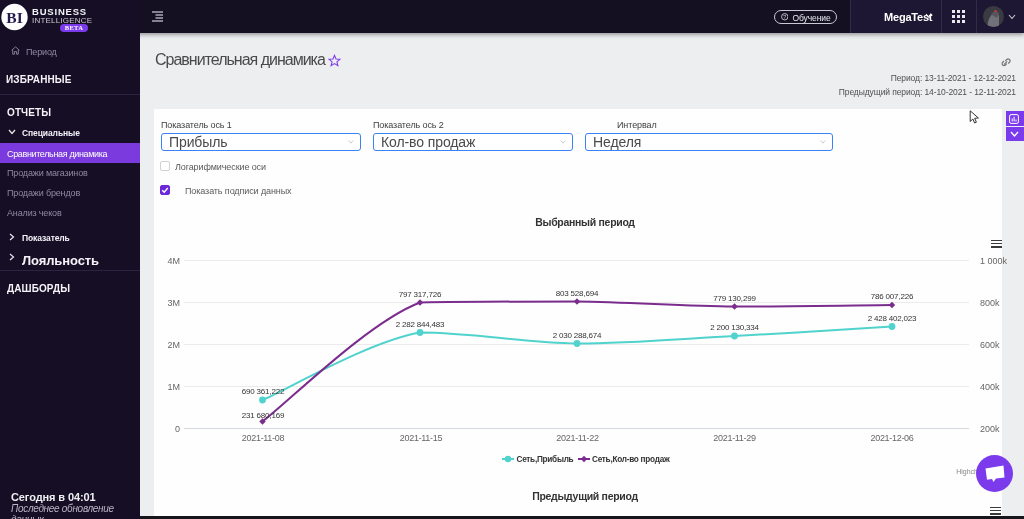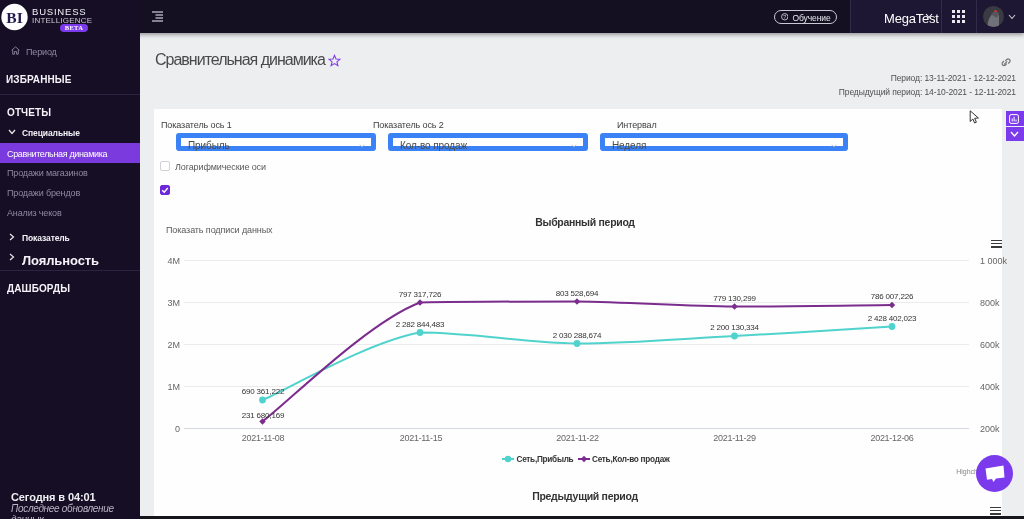--- a/index.html
+++ b/index.html
@@ -8,21 +8,21 @@
 #topbar { position:absolute; left:0; top:0; width:1024px; height:33px; background:#141022; box-shadow:0 2px 4px rgba(0,0,0,0.35); z-index:5; }
 #topbar .seg { position:absolute; top:0; height:33px; background:#1d1733; }
 .vsep { position:absolute; top:0; width:1px; height:33px; background:#322c4a; }
 #sidebar { position:absolute; left:0; top:0; width:140px; height:519px; background:#150e25; z-index:6; }
 .sb-item { position:absolute; left:0; width:140px; color:#9089a0; font-size:9px; letter-spacing:-0.15px; }
 .sb-head { color:#f5f3f8; font-weight:bold; font-size:10px; letter-spacing:0.1px; }
 .sb-div { position:absolute; left:0; width:140px; height:1px; background:#2b2340; }
 #mainbg { position:absolute; left:140px; top:33px; width:884px; height:486px; background:#edeef0; }
 #card { position:absolute; left:154px; top:109px; width:848px; height:410px; background:#fefefe; }
 .lbl { position:absolute; font-size:9px; color:#3d3d3d; letter-spacing:-0.1px; }
-.sel { position:absolute; height:18px; border:5px solid #3b82f6; border-radius:3px; background:#fff; font-size:10px; color:#4a4a4a; line-height:16px; padding-left:7px; letter-spacing:-0.1px;margin-left:15px; }
+.sel { position:absolute; height:18px; border:1px solid #3b82f6; border-radius:3px; background:#fff; font-size:14px; color:#4a4a4a; line-height:16px; padding-left:7px; letter-spacing:-0.1px; }
 .sel .chev { position:absolute; right:6px; top:5px; width:6px; height:6px; }
 .cb { position:absolute; width:10px; height:10px; border:1px solid #d0d0d6; border-radius:2px; background:#fff; }
 .cb.on { background:#6d28d9; border-color:#6d28d9; }
 .cblbl { position:absolute; font-size:9px; color:#5a5a5a; letter-spacing:-0.1px; }
 #title { position:absolute; left:155px; top:51px; font-size:16px; color:#4a4a4a; letter-spacing:-1px; }
 .periodtxt { position:absolute; right:8px; font-size:8.5px; color:#4f4f4f; letter-spacing:-0.1px; text-align:right; }
 .ctitle { position:absolute; width:848px; left:161px; text-align:center; font-weight:bold; font-size:10.5px; color:#333; letter-spacing:-0.3px; }
 .burger { position:absolute; width:11px; }
 .burger div { height:1.4px; background:#3a3a3a; margin-bottom:1.7px; }
 #botline { position:absolute; left:140px; top:516px; width:884px; height:3px; background:#17151c; }
@@ -50,21 +50,21 @@
   </svg>
 
   <div class="abs" style="left:773.5px; top:10px; width:63px; height:13.5px; border:1px solid #c9c9d4; border-radius:7px;">
     <svg class="abs" style="left:6px; top:2.2px;" width="7.5" height="7.5" viewBox="0 0 8 8">
       <circle cx="4" cy="4" r="3.4" fill="none" stroke="#d6d6de" stroke-width="0.9"></circle>
       <text x="4" y="6" font-size="5.5" fill="#d6d6de" text-anchor="middle" font-family="Liberation Sans">?</text>
     </svg>
     <span class="abs" style="left:18px; top:2px; font-size:8.5px; color:#e8e8ee; letter-spacing:-0.1px;">Обучение</span>
   </div>
 
-  <span class="abs" style="left:884px; top:10.5px; font-size:13px; font-weight:normal; color:#fff; letter-spacing:-0.2px;">MegaTest</span>
+  <span class="abs" style="left:884px; top:10.5px; font-size:11px; font-weight:bold; color:#fff; letter-spacing:-0.2px;">MegaTest</span>
   <svg class="abs" style="left:925px; top:13px;" width="8" height="6" viewBox="0 0 8 6">
       <polyline points="1,1 4,4.5 7,1" fill="none" stroke="#fff" stroke-width="1.1"></polyline>
     </svg>
 
   <svg class="abs" style="left:952px; top:10px;" width="13" height="13" viewBox="0 0 13 13">
     <g fill="#e8e8ee">
       <rect x="0" y="0" width="3" height="3"></rect>
         <rect x="5" y="0" width="3" height="3"></rect>
         <rect x="10" y="0" width="3" height="3"></rect>
       <rect x="0" y="5" width="3" height="3"></rect>
@@ -93,21 +93,21 @@
       <polyline points="1,1 4,4.5 7,1" fill="none" stroke="#ccc" stroke-width="1.1"></polyline>
     </svg>
 </div>
 
 <div id="sidebar">
 
   <svg class="abs" style="left:1px; top:3px;" width="27" height="28" viewBox="0 0 27 28">
     <circle cx="13.5" cy="14" r="13.2" fill="#fdfdfd"></circle>
     <text x="13.5" y="19.5" text-anchor="middle" font-family="Liberation Serif" font-weight="bold" font-size="15.5" fill="#241c4e">BI</text>
   </svg>
-  <div class="abs" style="left:32px; top:6px; font-size:9.5px; font-weight:normal; color:#f2f2f6; letter-spacing:0.8px;">BUSINESS</div>
+  <div class="abs" style="left:32px; top:6px; font-size:9.5px; font-weight:bold; color:#f2f2f6; letter-spacing:0.8px;">BUSINESS</div>
   <div class="abs" style="left:32px; top:15.5px; font-size:8px; color:#c9c9d2; letter-spacing:0.2px;">INTELLIGENCE</div>
   <div class="abs" style="left:60px; top:23.5px; width:28px; height:8.5px; line-height:8.5px; background:#7c3aed; border-radius:4.2px; text-align:center; font-size:6.5px; color:#fff; font-family:'Liberation Serif'; font-weight:bold; letter-spacing:0.3px;">BETA</div>
 
   <svg class="abs" style="left:11px; top:46px;" width="9" height="9" viewBox="0 0 9 9">
     <path d="M0.7 4.2 L4.5 0.9 L8.3 4.2 M1.7 3.7 V8.2 H3.4 V5.6 H5.6 V8.2 H7.3 V3.7" fill="none" stroke="#9089a0" stroke-width="0.9"></path>
   </svg>
   <div class="sb-item" style="left:26px; top:47px;">Период</div>
   <div class="sb-item sb-head" style="left:6px; top:74px;">ИЗБРАННЫЕ</div>
   <div class="sb-div" style="top:94px;"></div>
   <div class="sb-item sb-head" style="left:7px; top:107px;">ОТЧЕТЫ</div>
@@ -161,21 +161,21 @@
 <div class="sel" style="left:585px; top:132.5px; width:248px;">Неделя<svg class="chev" viewBox="0 0 8 6">
       <polyline points="1,1 4,4.5 7,1" fill="none" stroke="#b9b9c2" stroke-width="1"></polyline>
     </svg></div>
 <div class="cb" style="left:160px; top:161px;"></div>
 <div class="cblbl" style="left:175px; top:162px;">Логарифмические оси</div>
 <div class="cb on" style="left:160px; top:185px;">
     <svg width="10" height="10" viewBox="0 0 10 10" style="position:absolute;left:-1px;top:-1px;">
       <polyline points="2.2,5.2 4.2,7.2 7.8,3" fill="none" stroke="#fff" stroke-width="1.4"></polyline>
     </svg>
   </div>
-<div class="cblbl" style="left:166px; top:186px;margin-top:39px;">Показать подписи данных</div>
+<div class="cblbl" style="left:185px; top:186px;">Показать подписи данных</div>
 
 <div class="ctitle" style="top:216px;">Выбранный период</div>
 <div class="burger" style="left:991px; top:240px;">
     <div></div>
     <div></div>
     <div></div>
   </div>
 <svg class="abs" style="left:0; top:0; z-index:2;" width="1024" height="519" viewBox="0 0 1024 519">
 
   <g stroke="#ebebeb" stroke-width="1">

